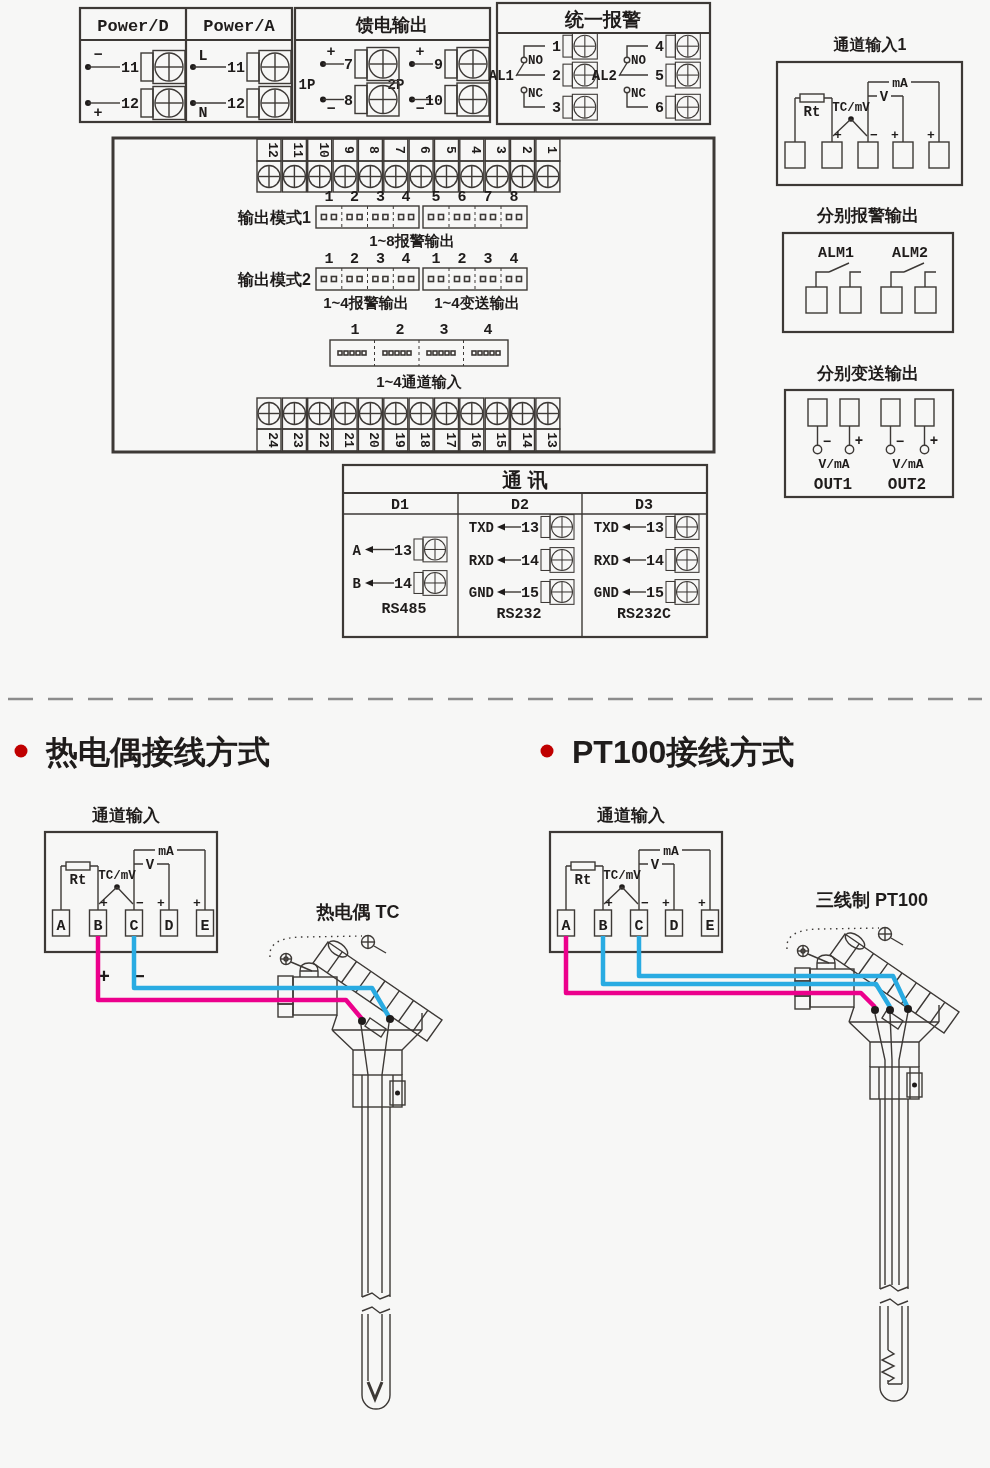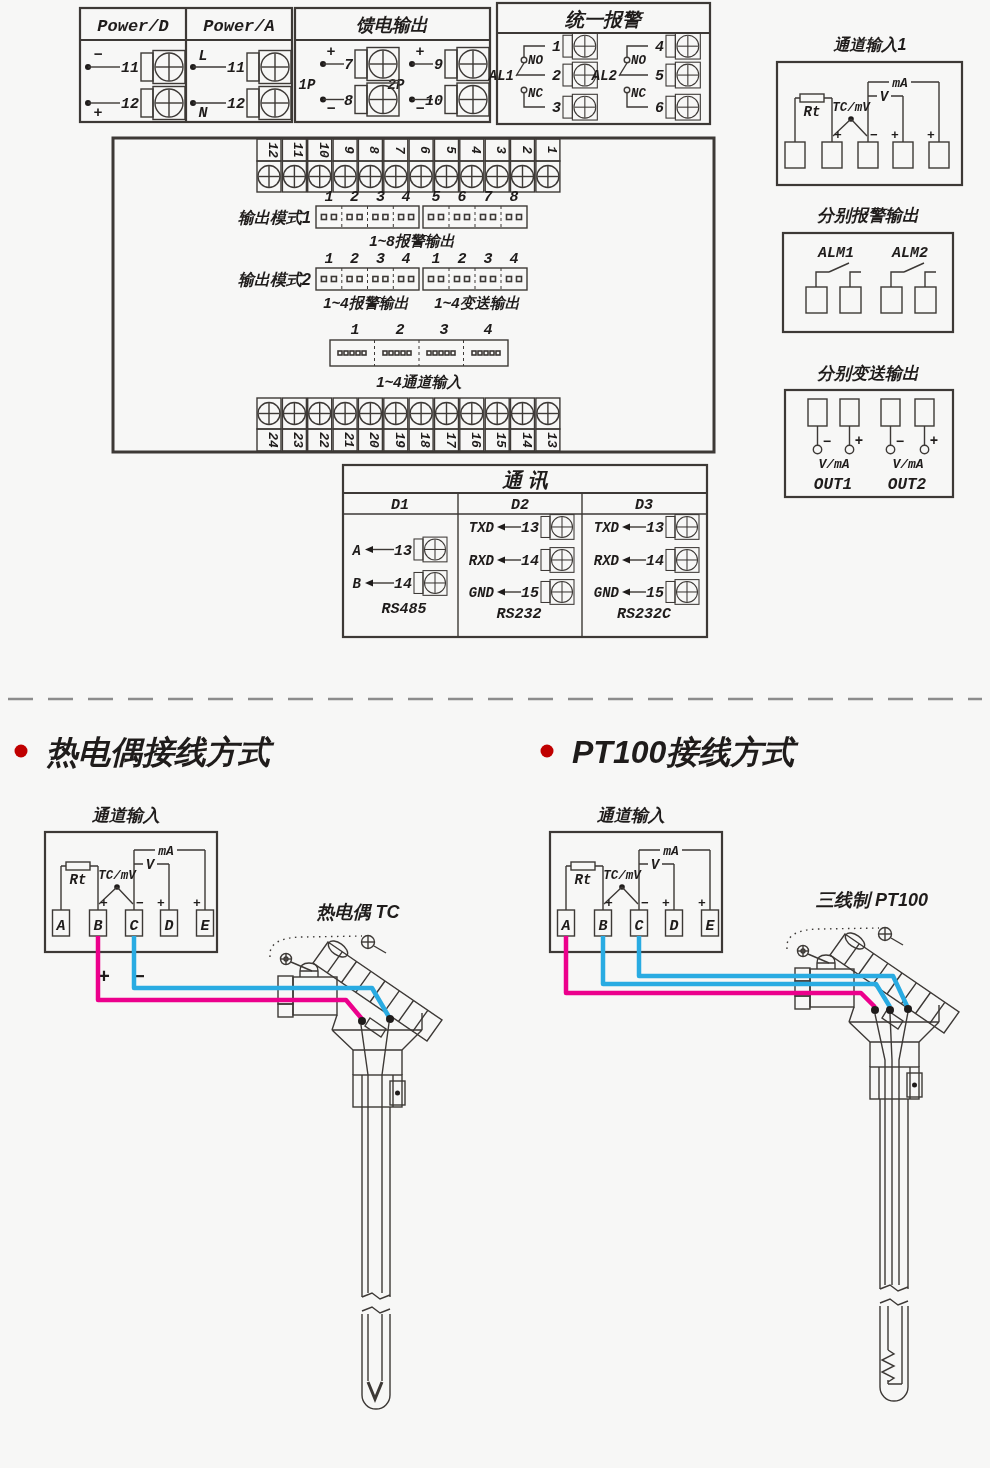--- a/index.html
+++ b/index.html
@@ -1,16 +1,16 @@
 <!DOCTYPE html>
 <html><head>
 <meta charset="utf-8">
 <style>
   html,body{margin:0;padding:0;background:#f7f7f6;}
-  #page{position:relative;width:990px;height:1468px;background:#f7f7f6;overflow:hidden;font-style:italic;}
+  #page{position:relative;width:990px;height:1468px;background:#f7f7f6;overflow:hidden;}
   svg{display:block}
   .ln{stroke:#3d3936;fill:none;stroke-width:1.4;}
   .ln2{stroke:#3d3936;fill:none;stroke-width:2.2;}
   .ln3{stroke:#3d3936;fill:none;stroke-width:3;}
   .dsh{stroke:#3d3936;fill:none;stroke-width:1;stroke-dasharray:3,3;}
   .divider{stroke:#8c8c8c;fill:none;stroke-width:2.5;stroke-dasharray:25,15;}
   text{fill:#1f1c1b;stroke:none;}
   .zh{font-family:"Liberation Sans",sans-serif;font-weight:700;}
   .lat{font-family:"Liberation Mono",monospace;font-weight:700;}.t12{font-size:12.5px}.t13{font-size:13px}.t14{font-size:14px}
   .t15{font-size:15px}.t16{font-size:16px}.t17{font-size:17px}.t18{font-size:18px}

